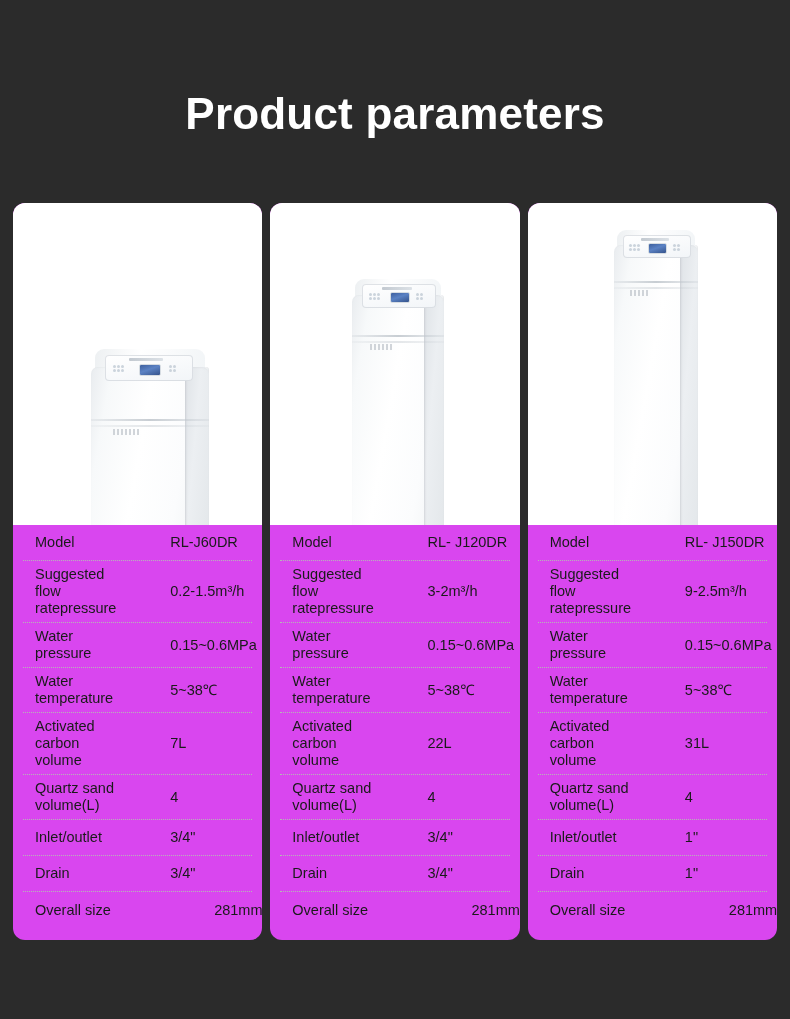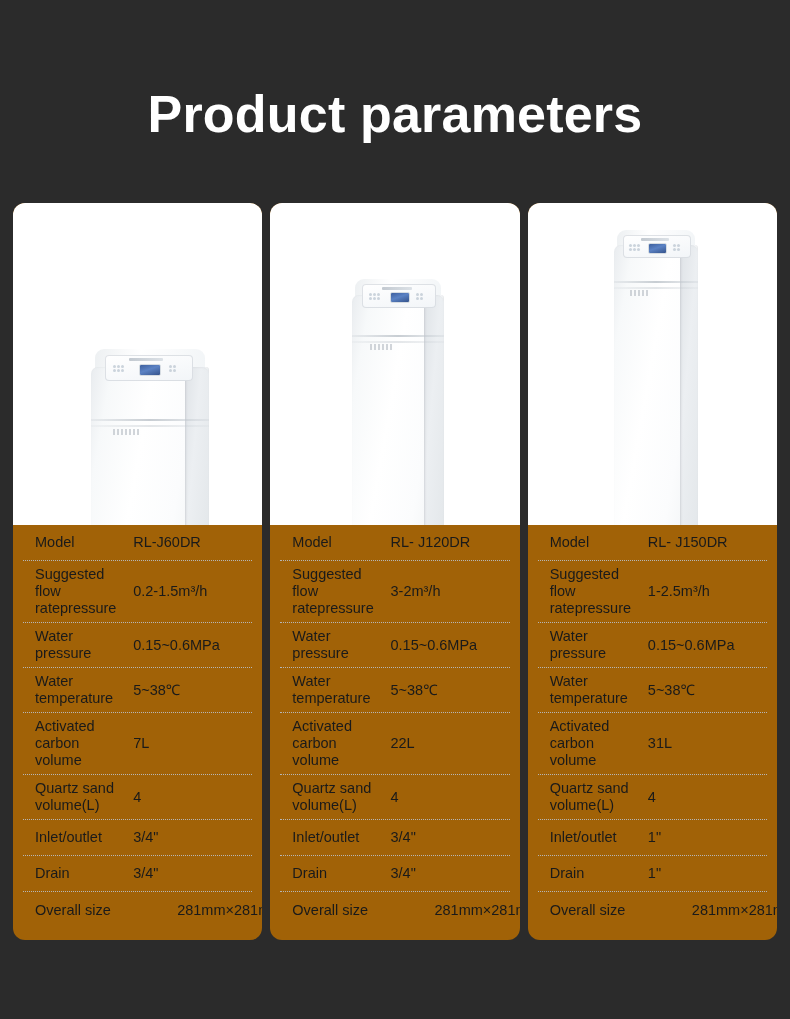--- a/index.html
+++ b/index.html
@@ -7,31 +7,31 @@
     width:790px; height:1019px;
     background:#2b2b2b;
     font-family:"Liberation Sans", sans-serif;
     overflow:hidden;
   }
   .page { position:relative; width:790px; height:1019px; background:#2b2b2b; }
 
   .page-title {
     position:absolute; top:86px; left:0; width:790px;
     text-align:center; color:#ffffff;
-    font-size:52px; font-weight:bold; letter-spacing:0.2px;
+    font-size:44px; font-weight:bold; letter-spacing:0.2px;
     line-height:56px;
   }
 
   .cards {
     position:absolute; top:203px; left:13px;
     width:764px; height:737px;
     display:flex; gap:8px;
   }
   .card {
-    flex:1 1 0; background:#a16207; border-radius:12px;
+    flex:1 1 0; background:#d946ef; border-radius:12px;
     display:flex; flex-direction:column;
     overflow:hidden; position:relative;
   }
 
   
   .product-area {
     position:relative; height:382px; width:100%;
     background:#ffffff; overflow:hidden;
   }
   
@@ -96,21 +96,21 @@
     min-height:36px; padding:5px 2px;
     border-bottom:1px dotted #b6b6b6;
   }
   .spec-row:last-child { border-bottom:none;gap:44px; }
   .spec-label {
     width:48%; flex:0 0 48%;
     font-size:14.5px; color:#1a1a1a; line-height:17px;
     padding-left:10px; padding-right:4px;
   }
   .spec-value {
-    flex:1; font-size:14.5px; color:#1a1a1a; line-height:17px;
+    flex:1; font-size:14.5px; color:#1a1a1a; line-height:17px;margin-left:37px;
   }
 </style>
 </head>
 <body>
 
 <div class="page">
 
   <div class="page-title">Product parameters</div>
 
   <div class="cards">
@@ -285,21 +285,21 @@
           </div>
         </div>
       </div>
       <div class="spec-table">
         <div class="spec-row">
           <div class="spec-label">Model</div>
           <div class="spec-value">RL- J150DR</div>
         </div>
         <div class="spec-row">
           <div class="spec-label">Suggested flow ratepressure</div>
-          <div class="spec-value">1-2.5m³/h</div>
+          <div class="spec-value">9-2.5m³/h</div>
         </div>
         <div class="spec-row">
           <div class="spec-label">Water pressure</div>
           <div class="spec-value">0.15~0.6MPa</div>
         </div>
         <div class="spec-row">
           <div class="spec-label">Water temperature</div>
           <div class="spec-value">5~38℃</div>
         </div>
         <div class="spec-row">

